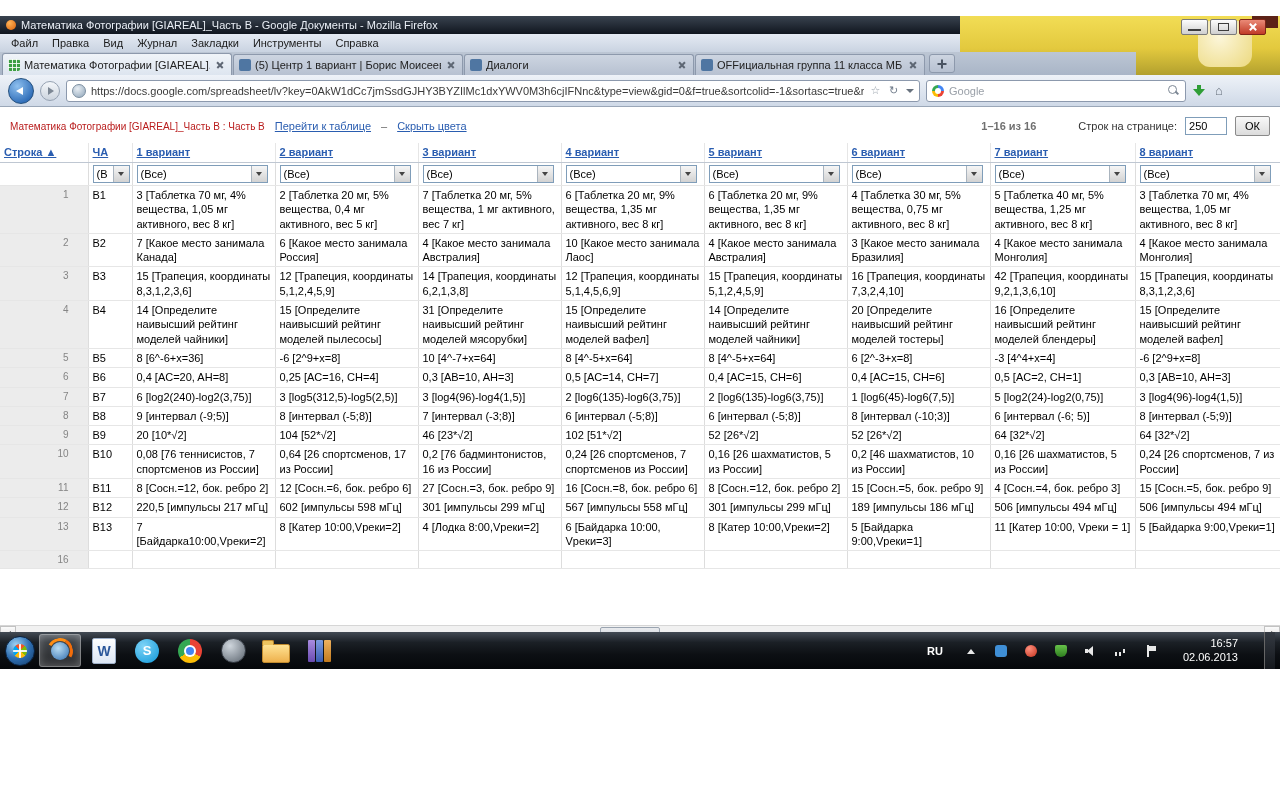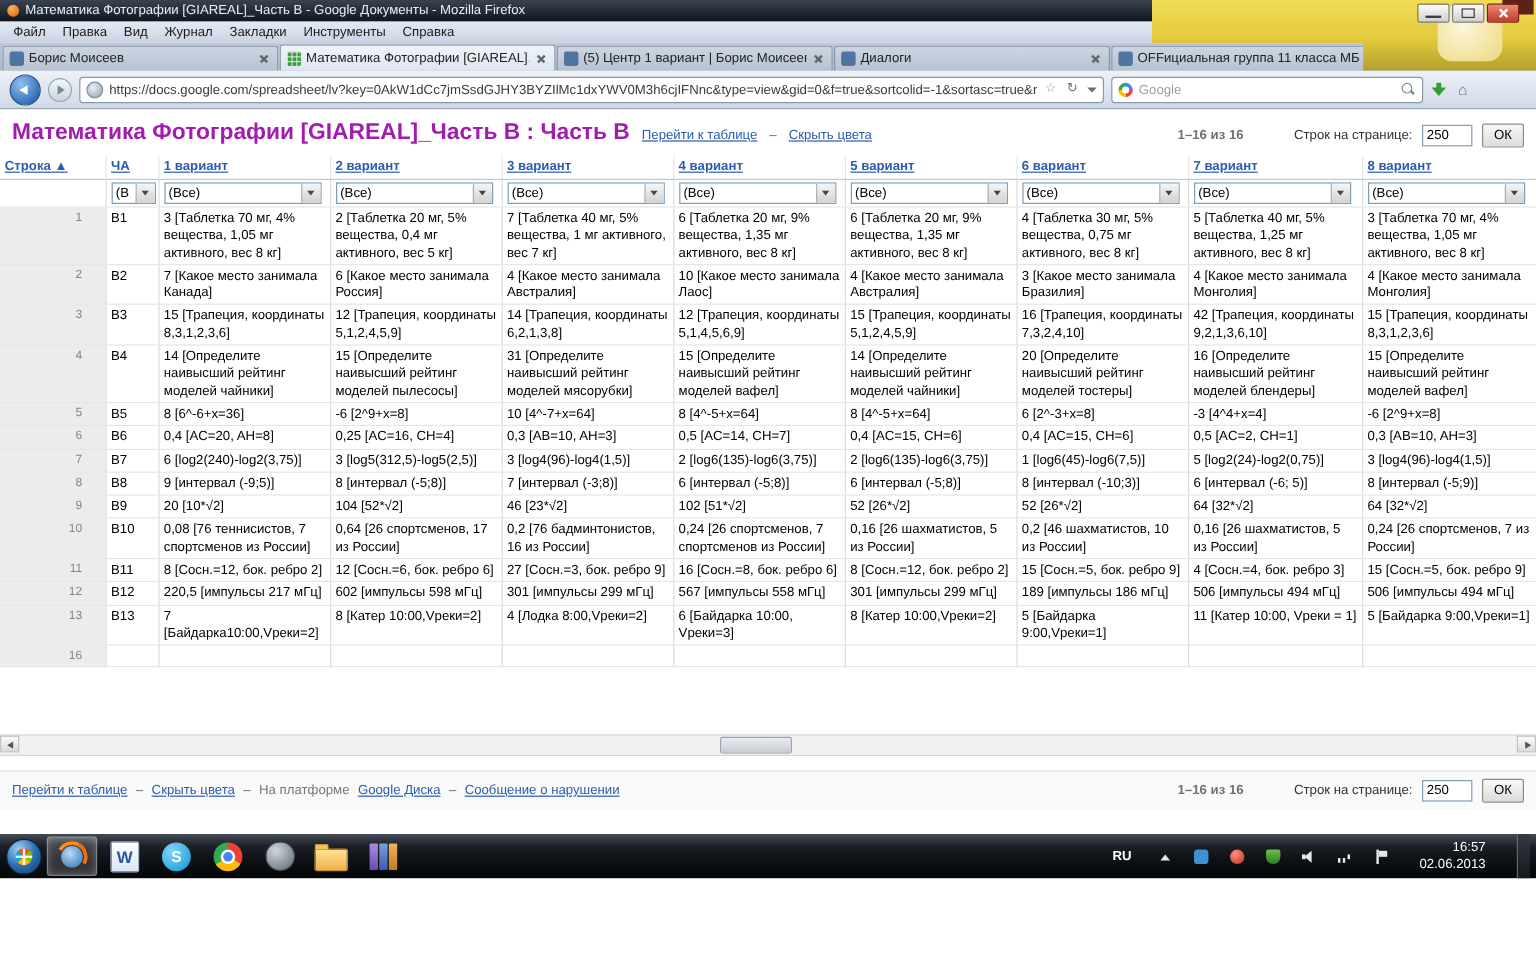--- a/index.html
+++ b/index.html
@@ -1,17 +1,17 @@
 <!DOCTYPE html>
 <html><head>
 <meta charset="utf-8">
 <style>
   html,body{margin:0;padding:0;}
   body{width:1280px;height:800px;overflow:hidden;font-family:"Liberation Sans",sans-serif;background:#fff;}
-  .screen{position:relative;width:1280px;height:732px;overflow:hidden;background:#fff;}
+  .screen{position:relative;width:1280px;height:653px;overflow:hidden;background:#fff;margin-top:16px;}
 
   
   .desktop-corner{position:absolute;top:0;left:960px;width:320px;height:59px;z-index:5;
     background:linear-gradient(180deg,#f2dd55 0%,#e3c93e 55%,#b2a02e 100%);
     clip-path:polygon(0 0,320px 0,320px 59px,176px 59px,176px 36px,0 36px);}
   .corner-blob{position:absolute;left:238px;top:5px;width:54px;height:46px;border-radius:12px;
     background:radial-gradient(circle at 40% 35%,#fcf6da,#ecd97e);}
   .corner-dark{position:absolute;right:2px;top:0;width:26px;height:12px;background:#5c2217;border-radius:0 0 0 4px;}
 
   
@@ -75,21 +75,21 @@
   .icon-download{width:14px;height:14px;position:relative;flex:none;}
   .icon-download::before{content:"";position:absolute;left:5px;top:1px;width:4px;height:5px;background:#2f9e36;}
   .icon-download::after{content:"";position:absolute;left:1px;top:5px;border-left:6px solid transparent;border-right:6px solid transparent;border-top:7px solid #2f9e36;}
   .icon-home{width:14px;height:14px;flex:none;color:#68727e;font-size:13px;line-height:14px;text-align:center;}
   .icon-home::after{content:"⌂";}
 
   
   .content{position:relative;height:673px;background:#fff;overflow:hidden;}
   .page-header{display:flex;justify-content:space-between;align-items:baseline;padding:9px 10px 7px;}
   .ph-left{display:flex;align-items:baseline;gap:10px;}
-  .page-title{font-size:19px;font-weight:bold;color:#a21caf;}
+  .page-title{font-size:10px;font-weight:normal;color:#b91c1c;}
   .g-link{font-size:11px;color:#2a5db0;text-decoration:underline;cursor:pointer;}
   .dash{font-size:11px;color:#666;}
   .pagination{display:flex;align-items:center;gap:8px;font-size:11px;color:#333;}
   .range-label{font-weight:bold;color:#707070;margin-right:34px;}
   .rows-input{width:34px;height:14px;border:1px solid #7f9db9;font-size:11px;padding:1px 3px;font-family:"Liberation Sans",sans-serif;}
   .ok-btn{height:20px;padding:0 9px;border:1px solid #8a8a8a;border-radius:2px;background:linear-gradient(#f8f8f8,#dcdcdc);font-size:11px;font-family:"Liberation Sans",sans-serif;}
 
   table.grid{border-collapse:collapse;table-layout:fixed;width:1280px;font-size:11px;}
   .grid th{padding:3px 4px 4px;text-align:left;border-bottom:1px solid #bfc7d2;border-right:1px solid #e6e6e6;white-space:nowrap;overflow:hidden;}
   .th-link{color:#2a5db0;font-weight:bold;text-decoration:underline;font-size:11px;}
@@ -188,25 +188,20 @@
     <span class="menu-item">Файл</span>
     <span class="menu-item">Правка</span>
     <span class="menu-item">Вид</span>
     <span class="menu-item">Журнал</span>
     <span class="menu-item">Закладки</span>
     <span class="menu-item">Инструменты</span>
     <span class="menu-item">Справка</span>
   </div>
 
   <div class="tabbar">
-    <div class="tab">
-      <span class="favicon fav-vk"></span>
-      <span class="tab-label">Борис Моисеев</span>
-      <span class="tab-close"></span>
-    </div>
     <div class="tab active">
       <span class="favicon fav-docs"></span>
       <span class="tab-label">Математика Фотографии [GIAREAL]...</span>
       <span class="tab-close"></span>
     </div>
     <div class="tab">
       <span class="favicon fav-vk"></span>
       <span class="tab-label">(5) Центр 1 вариант | Борис Моисеев</span>
       <span class="tab-close"></span>
     </div>
@@ -342,21 +337,21 @@
               </div>
             </td>
           </tr>
       </thead>
       <tbody>
           <tr>
             <td class="rownum">1</td>
             <td class="cha">B1</td>
             <td class="datacell">3 [Таблетка 70 мг, 4% вещества, 1,05 мг активного, вес 8 кг]</td>
             <td class="datacell">2 [Таблетка 20 мг, 5% вещества, 0,4 мг активного, вес 5 кг]</td>
-            <td class="datacell">7 [Таблетка 40 мг, 5% вещества, 1 мг активного, вес 7 кг]</td>
+            <td class="datacell">7 [Таблетка 20 мг, 5% вещества, 1 мг активного, вес 7 кг]</td>
             <td class="datacell">6 [Таблетка 20 мг, 9% вещества, 1,35 мг активного, вес 8 кг]</td>
             <td class="datacell">6 [Таблетка 20 мг, 9% вещества, 1,35 мг активного, вес 8 кг]</td>
             <td class="datacell">4 [Таблетка 30 мг, 5% вещества, 0,75 мг активного, вес 8 кг]</td>
             <td class="datacell">5 [Таблетка 40 мг, 5% вещества, 1,25 мг активного, вес 8 кг]</td>
             <td class="datacell">3 [Таблетка 70 мг, 4% вещества, 1,05 мг активного, вес 8 кг]</td>
           </tr>
           <tr>
             <td class="rownum">2</td>
             <td class="cha">B2</td>
             <td class="datacell">7 [Какое место занимала Канада]</td>

